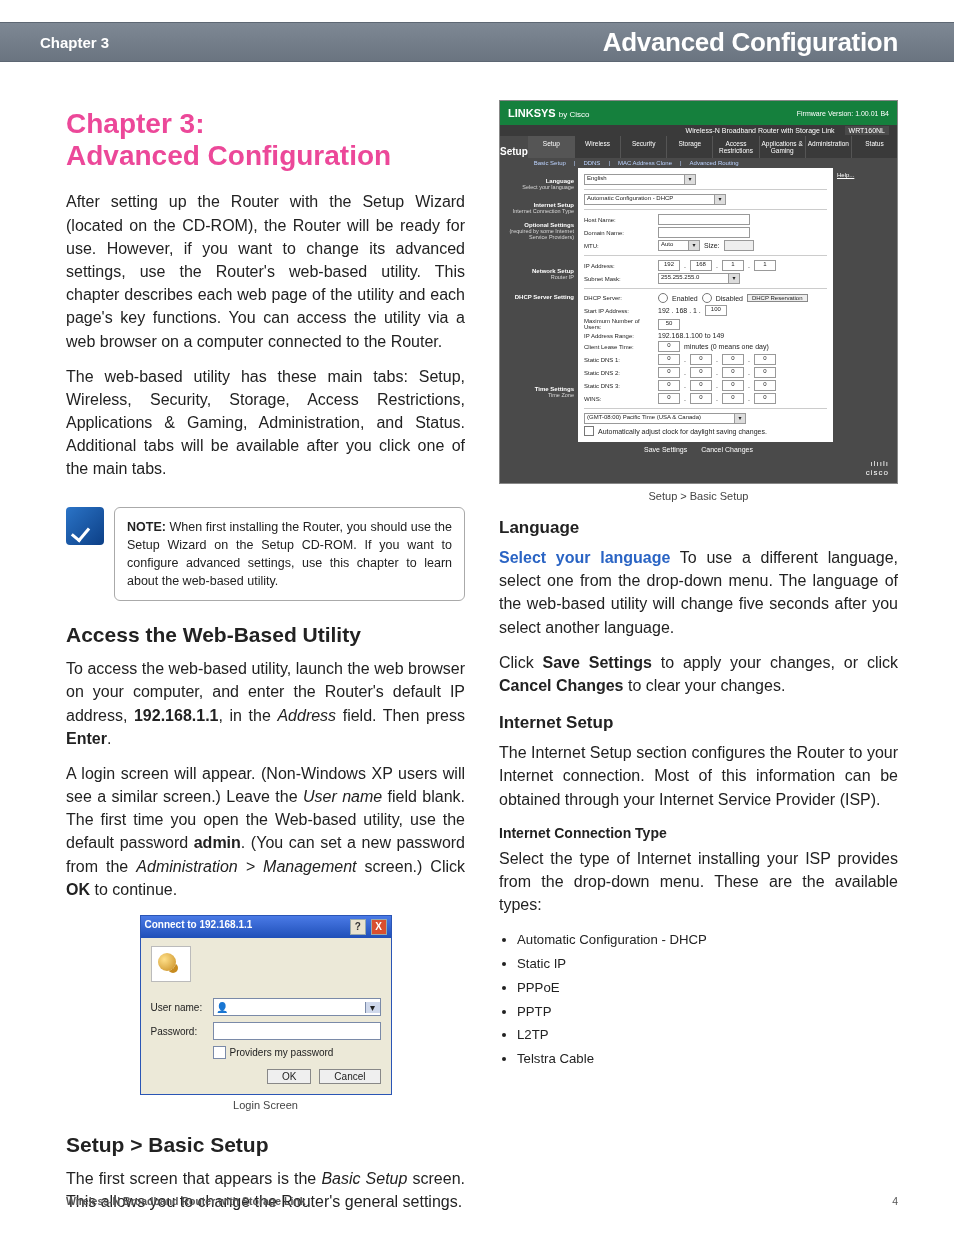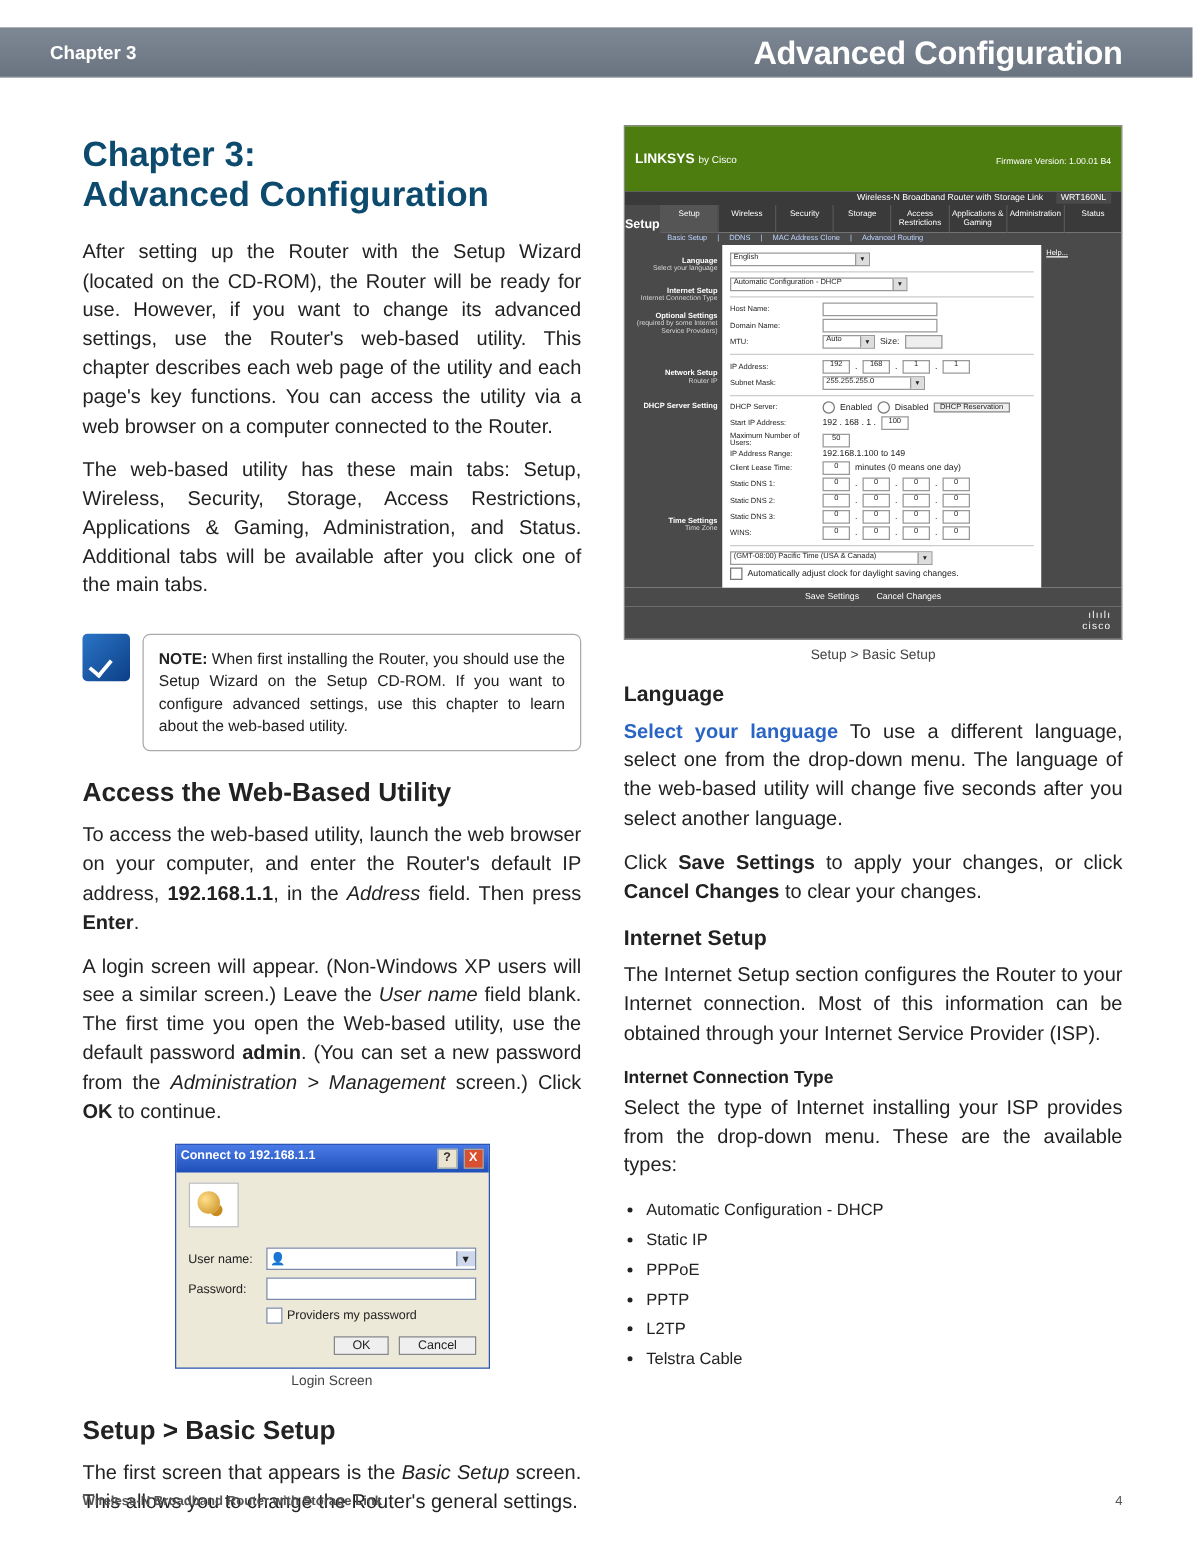--- a/index.html
+++ b/index.html
@@ -51,21 +51,21 @@
   .col {
     flex: 1 1 0;
     min-width: 0;
   }
   h1.chapter-title {
     font-family: "Myriad Pro", "Segoe UI", Arial, sans-serif;
     font-weight: 700;
     font-size: 28px;
     line-height: 1.15;
     margin: 8px 0 18px 0;
-    color: #0c4a6e;
+    color: #ec4899;
   }
   p.body {
     font-size: 16px;
     line-height: 1.45;
     text-align: justify;
     margin: 0 0 12px 0;
   }
   h2.section {
     font-family: "Arial Narrow", Arial, sans-serif;
     font-weight: 700;
@@ -191,23 +191,23 @@
   }
 
   
   .router-ui {
     border: 1px solid #888;
     font-size: 7px;
     color: #222;
     margin-bottom: 6px;
   }
   .ru-top {
-    background: #4d7c0f; color: #fff;
-    padding: 20px 8px;
-    display: flex; justify-content: space-between; align-items: flex-end;
+    background: #15803d; color: #fff;
+    padding: 6px 8px;
+    display: flex; justify-content: space-between; align-items: center;
   }
   .ru-top .brand { font-size: 11px; font-weight: 700; }
   .ru-top .brand .by { font-weight: 400; font-size: 8px; }
   .ru-strip {
     background: #3a3a3a; color: #fff; text-align: right;
     padding: 2px 8px; font-size: 7px;
   }
   .ru-strip .model { margin-left: 8px; background: #4a4a4a; padding: 1px 4px; }
   .ru-main { display: flex; }
   .ru-tabcell {

